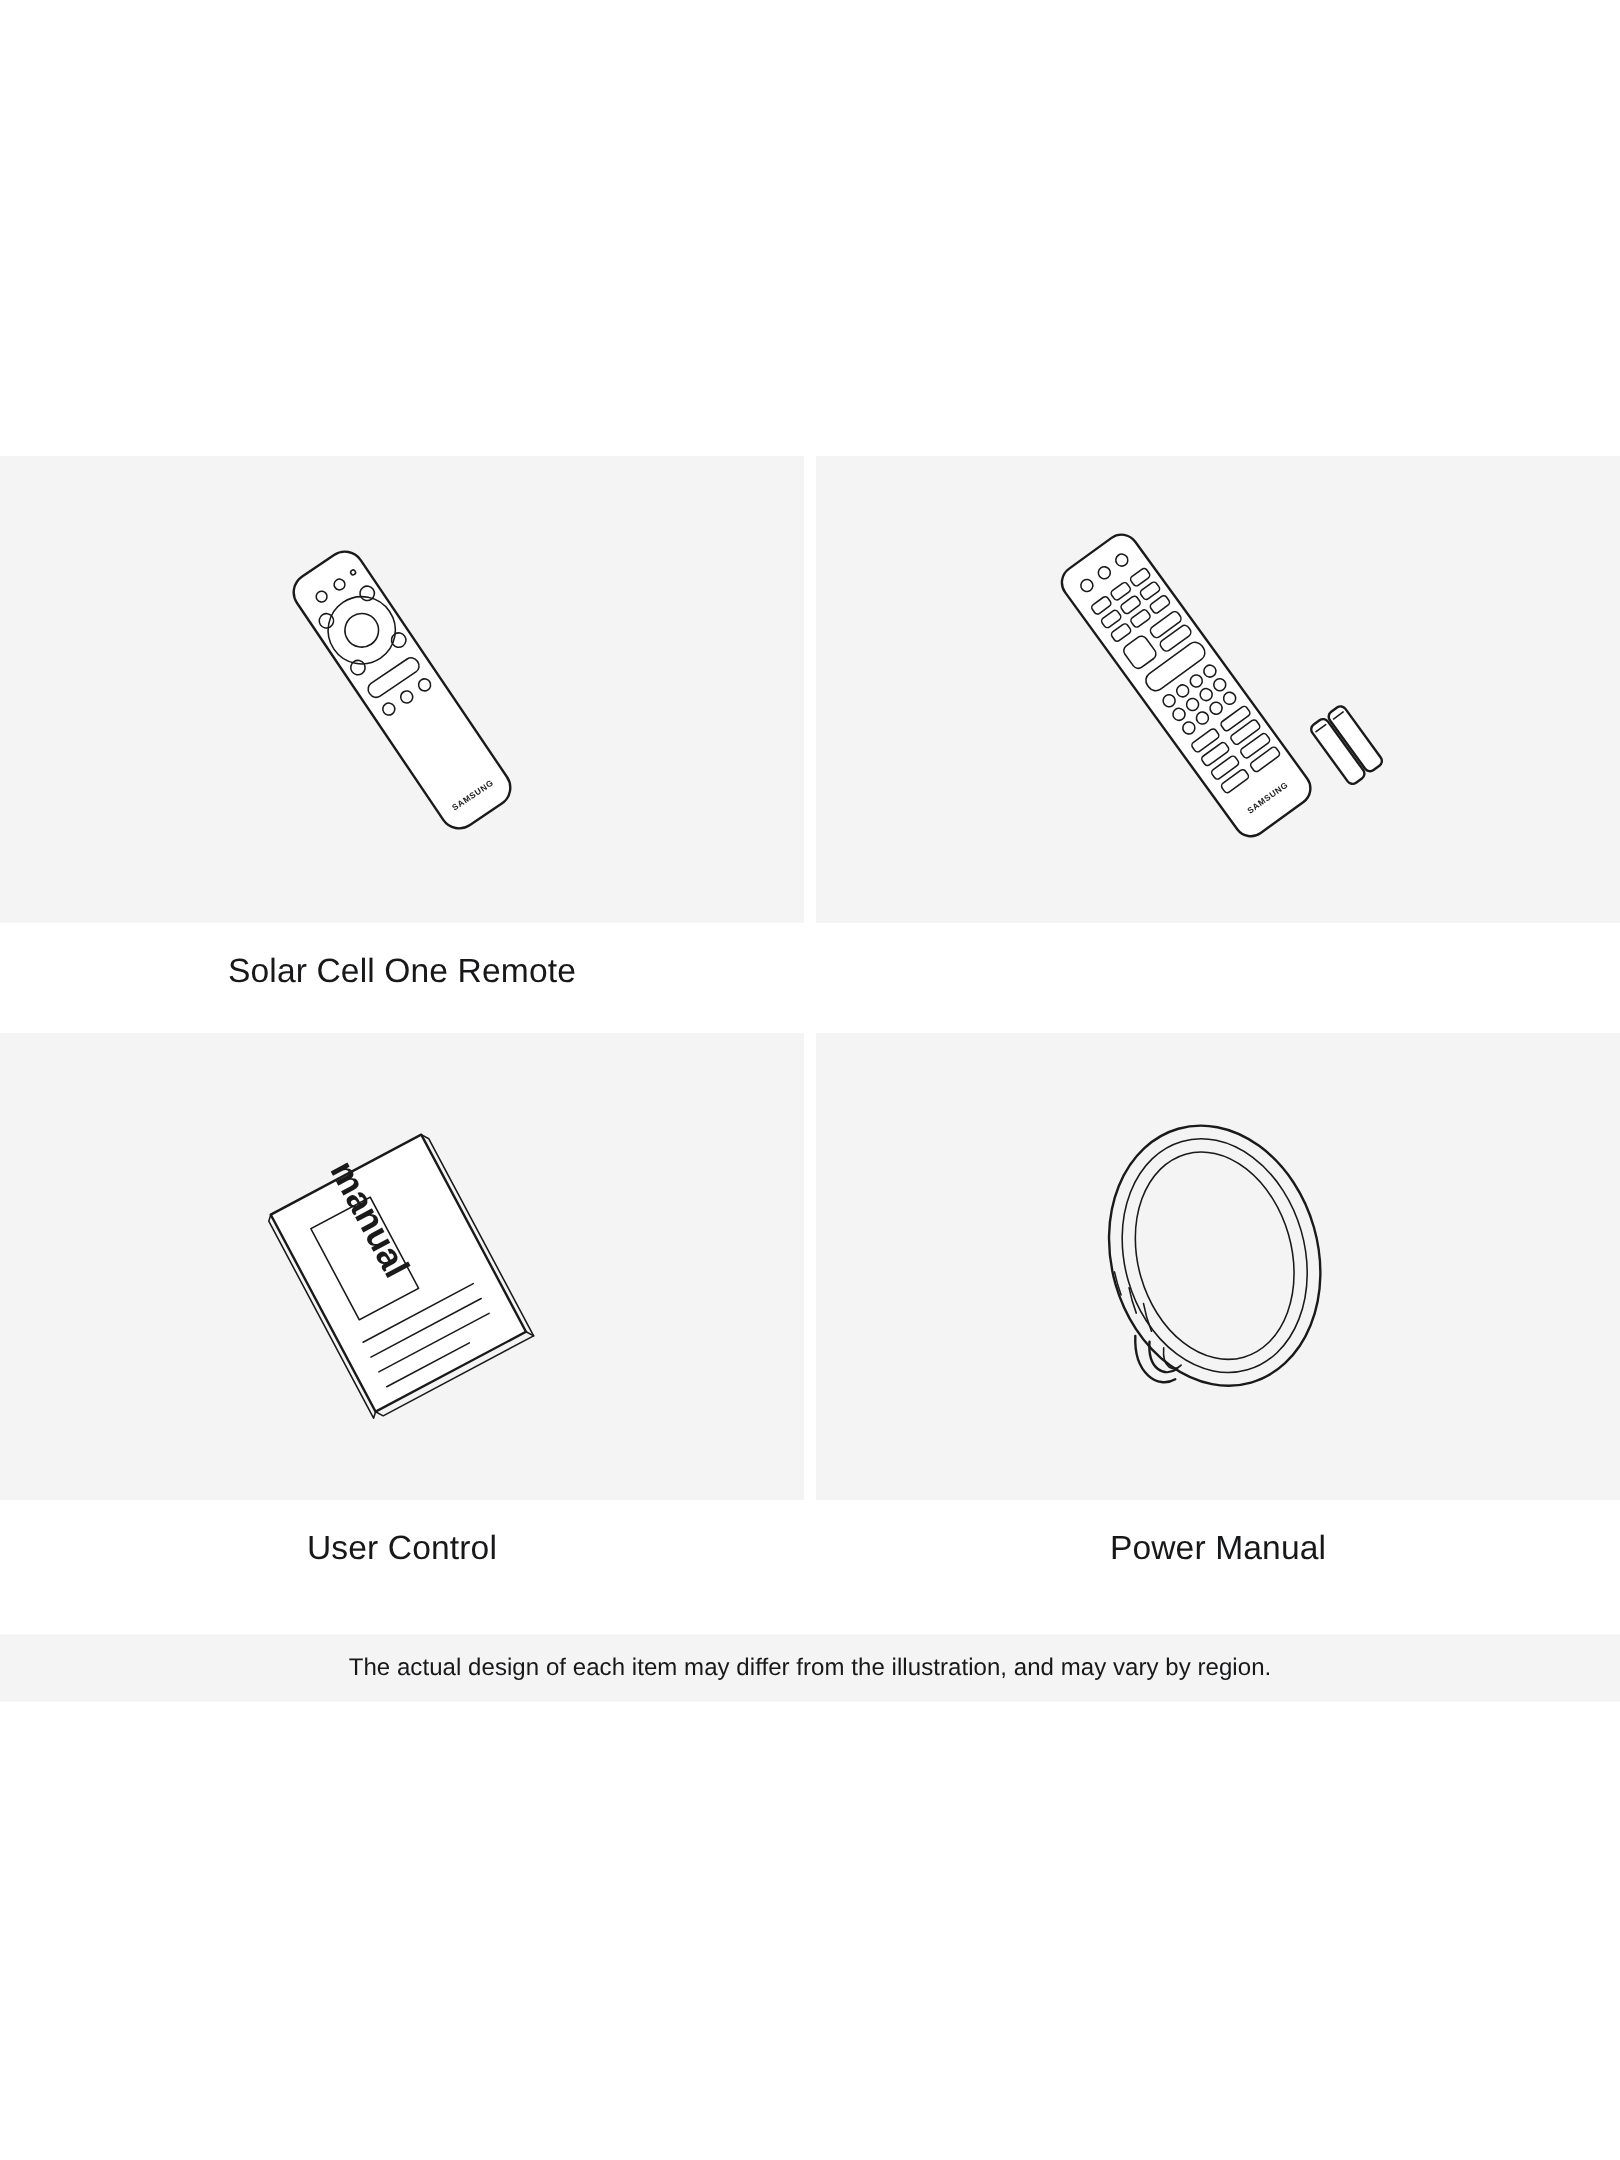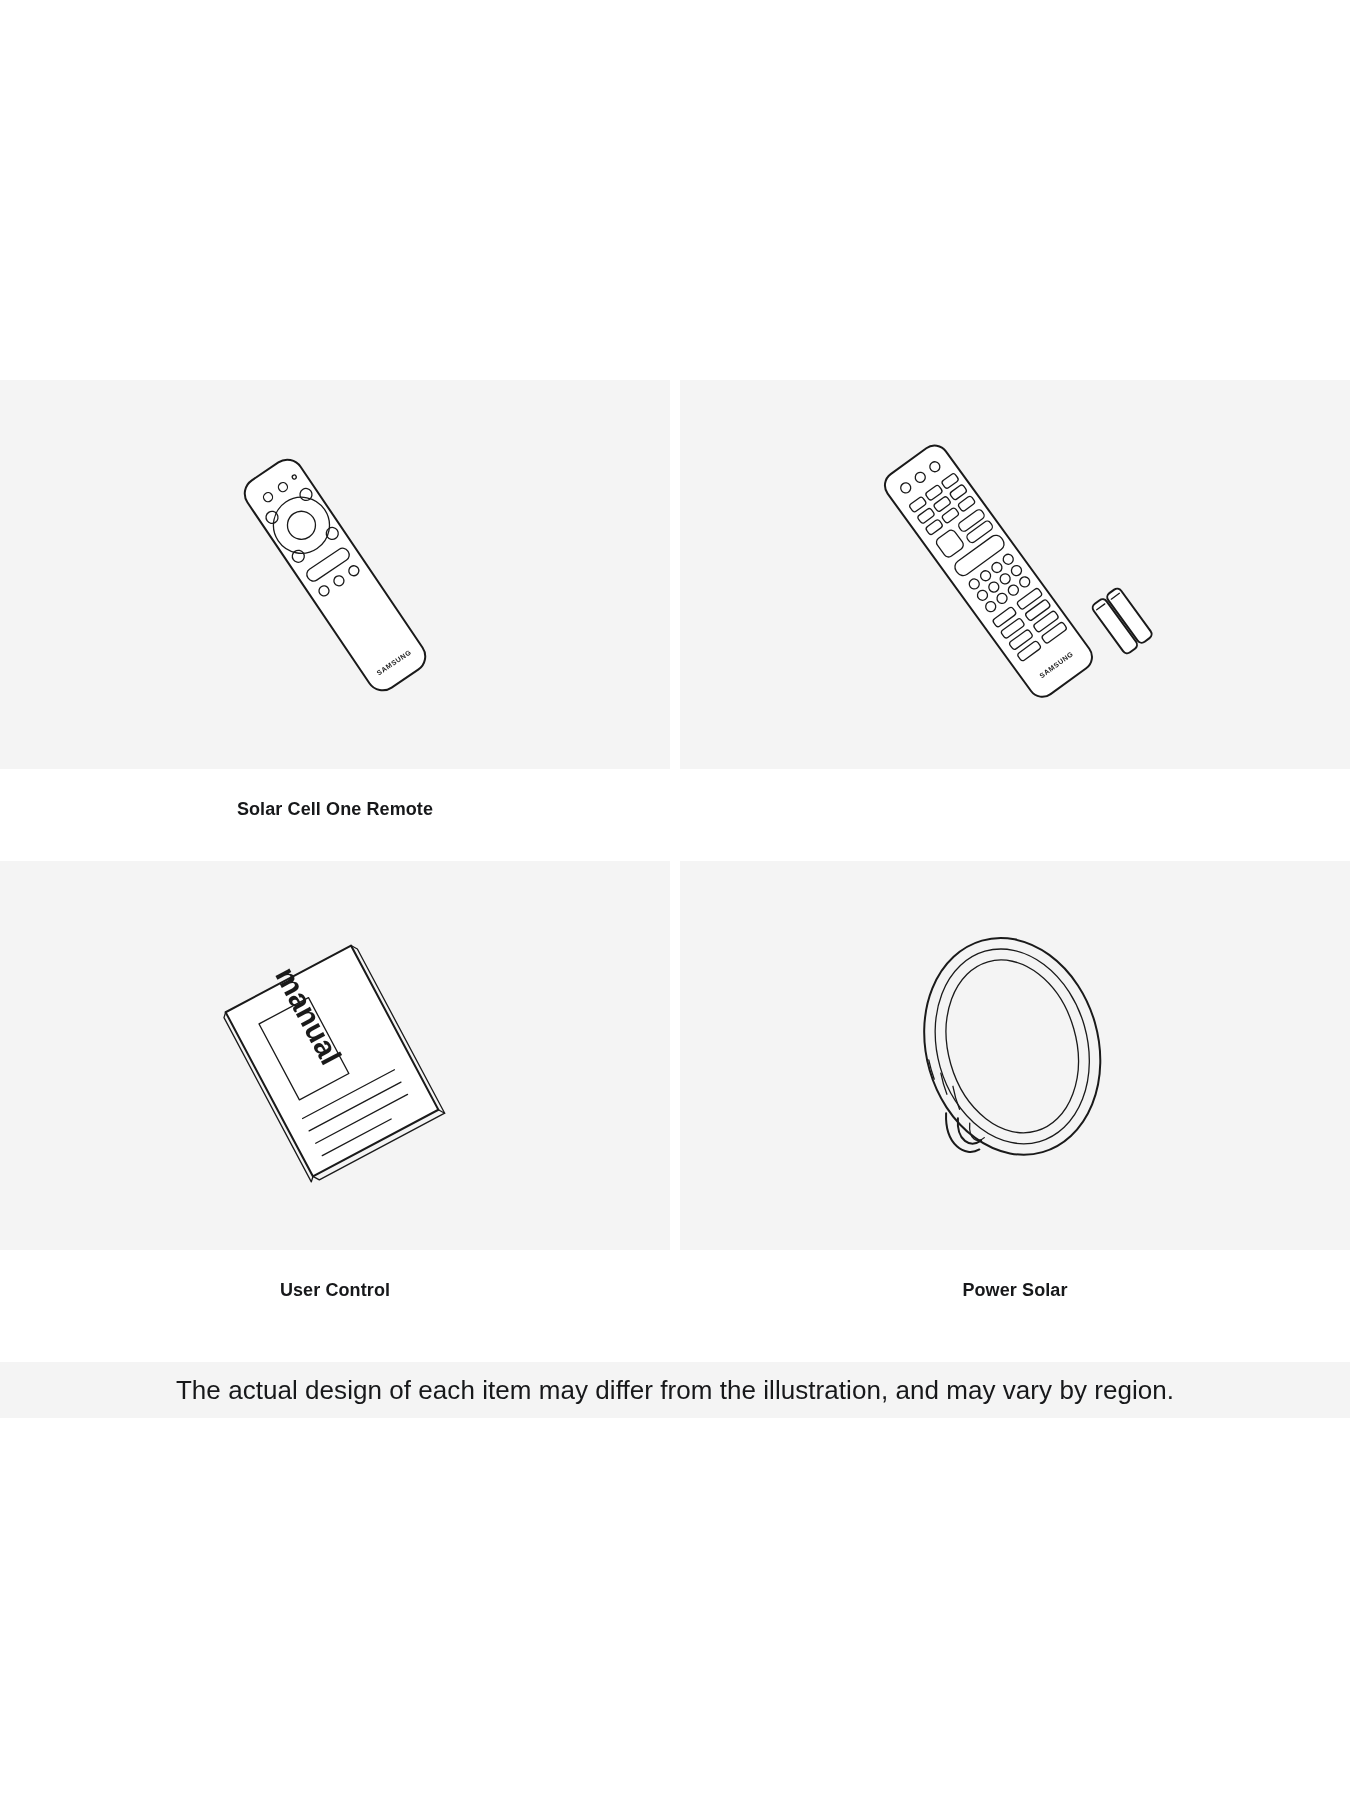--- a/index.html
+++ b/index.html
@@ -54,37 +54,36 @@
     justify-content: center;
   }
 
   .caption {
     width: 670px;
     height: 80px;
     display: flex;
     align-items: center;
     justify-content: center;
     background: #ffffff;
-    font-size: 18px;
+    font-size: 28px;
     letter-spacing: 0.1px;
     color: #17181a;
-    font-weight: bold;
   }
 
   .footnote {
     position: absolute;
     left: 0;
     top: 1362px;
     width: 1350px;
     height: 56px;
     background: #f4f4f4;
     display: flex;
     align-items: center;
     justify-content: center;
-    font-size: 26px;
+    font-size: 20px;
     color: #17181a;
     letter-spacing: 0.05px;
   }
 
   svg { display: block; }
   .ln {
     fill: none;
     stroke: #1a1a1a;
     stroke-width: 2;
     stroke-linejoin: round;
@@ -234,21 +233,21 @@
               <path class="ln-thin" d="M96 160 a86,110 0 0 1 0,-20"></path>
               <path class="ln-thin" d="M104 178 a78,100 0 0 1 0,-22"></path>
               <path class="ln-thin" d="M112 196 a70,92 0 0 1 0,-24"></path>
               <path class="ln" d="M98 196 C88 226 104 244 120 240"></path>
               <path class="ln" d="M108 204 C100 226 112 236 124 232"></path>
               <path class="ln-thin" d="M118 212 C112 228 120 234 128 230"></path>
               <ellipse class="ln-thin" cx="180" cy="150" rx="75" ry="99"></ellipse>
             </g>
           </svg>
         </div>
-        <div class="caption">Power Solar</div>
+        <div class="caption">Power Manual</div>
       </div>
 
     </div>
   </div>
 
   <div class="footnote">The actual design of each item may differ from the illustration, and may vary by region.</div>
 
 </div>
 
 </body></html>

